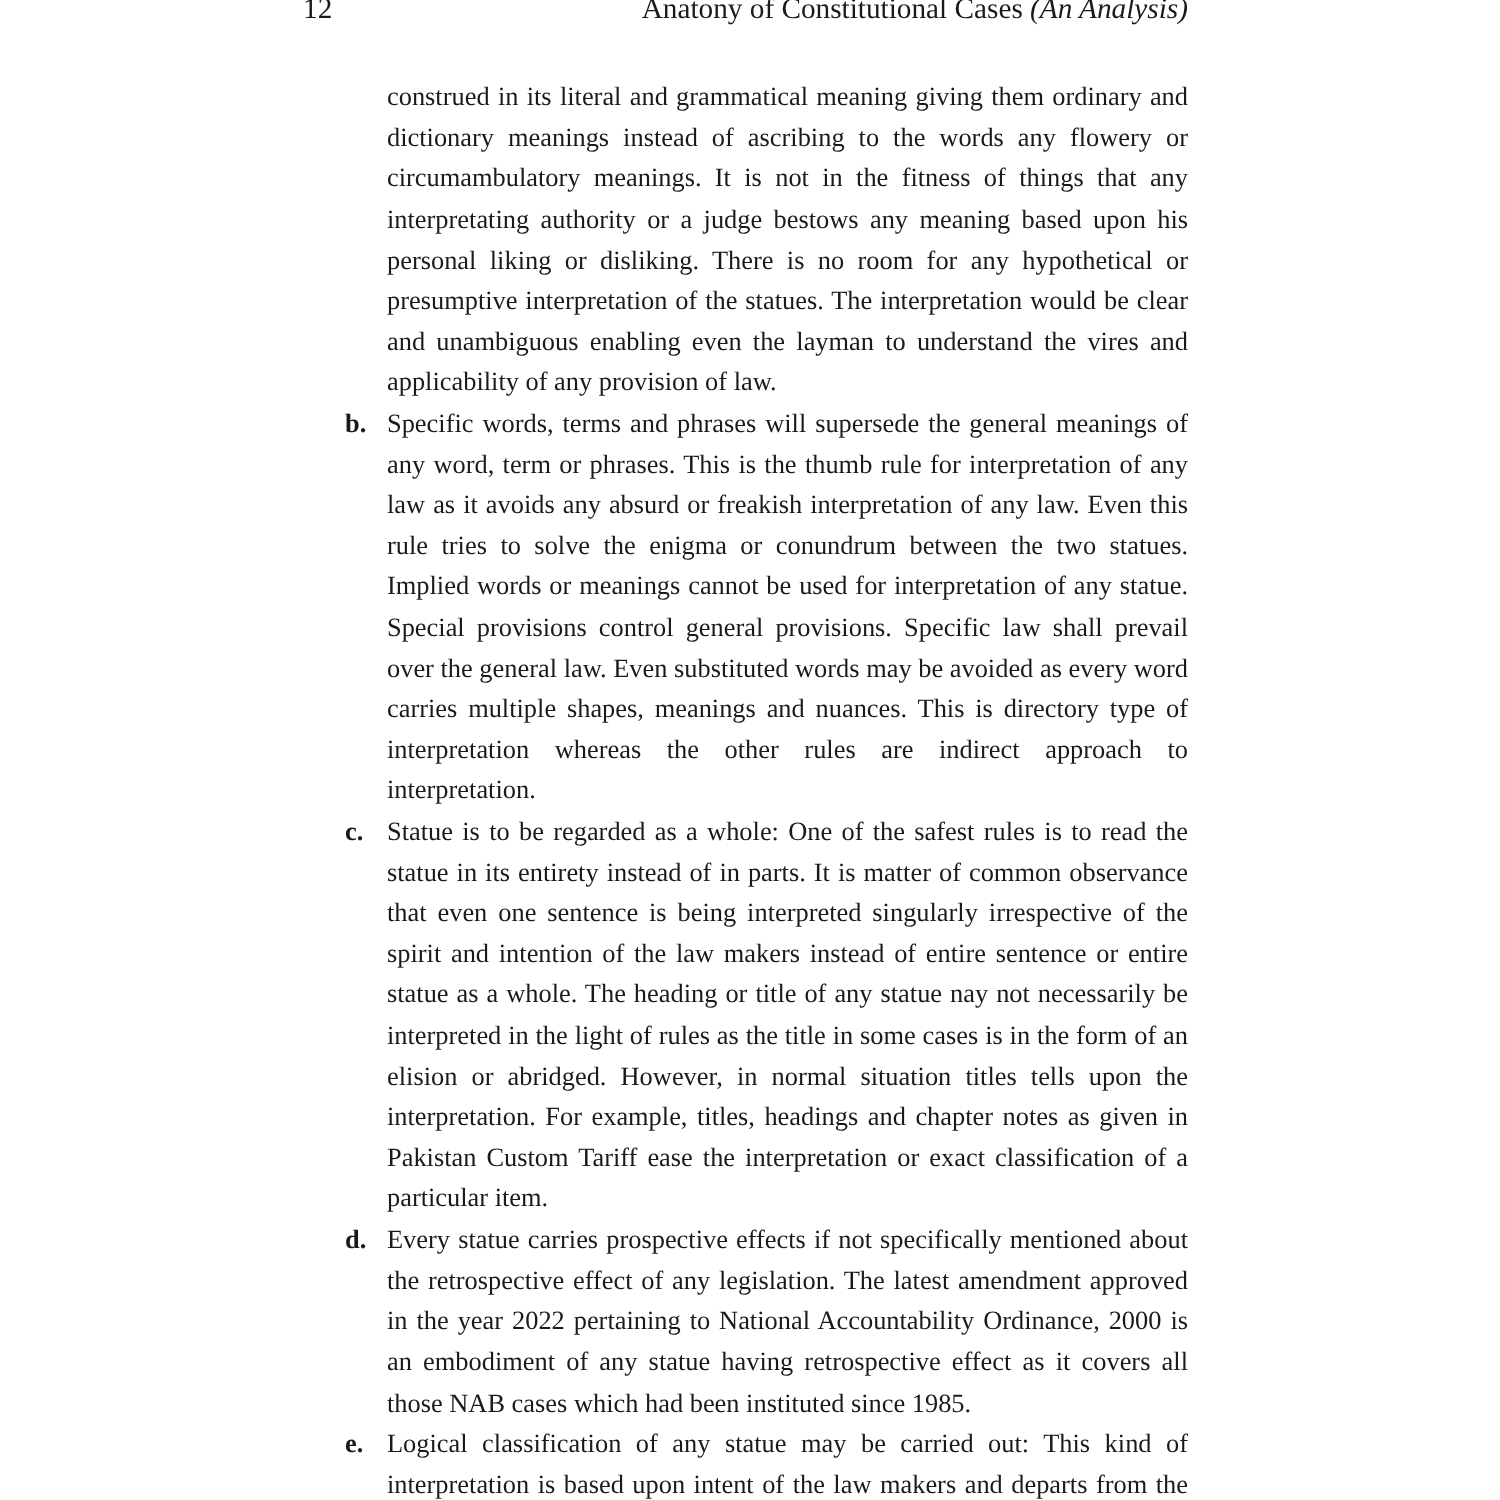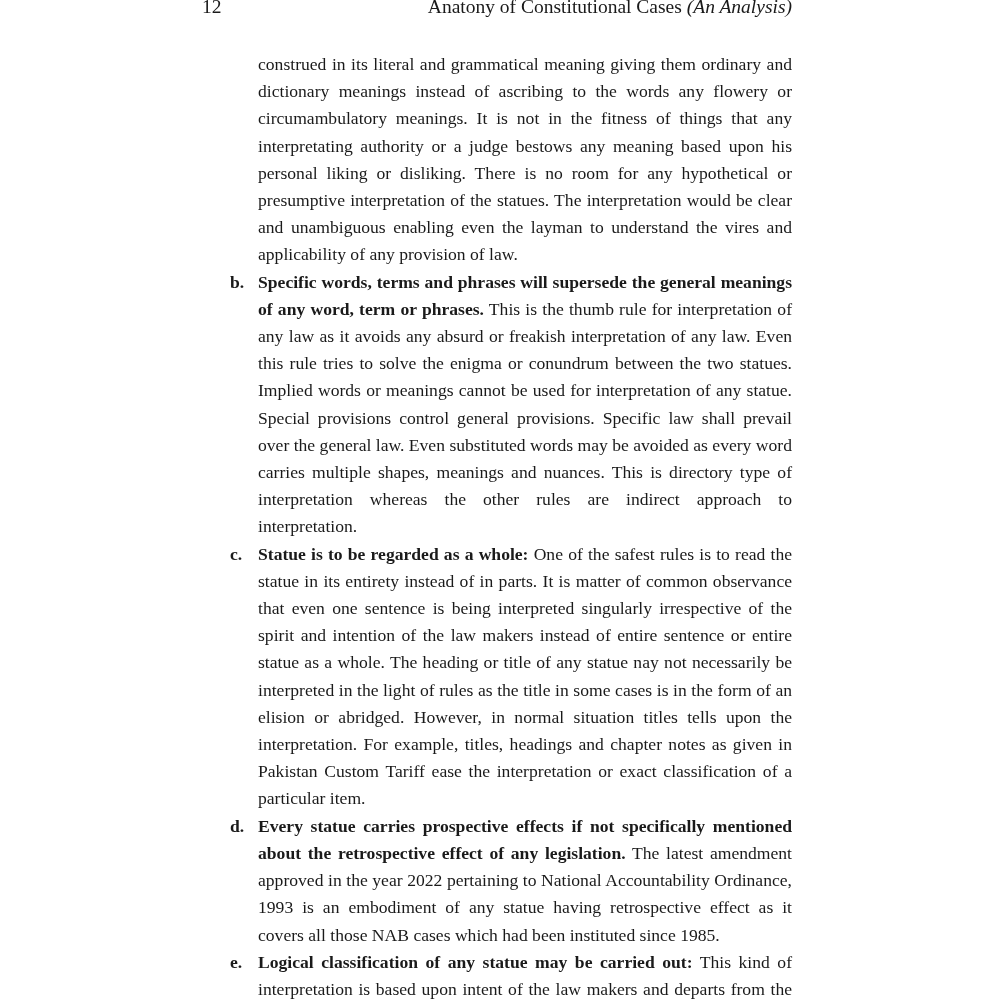--- a/index.html
+++ b/index.html
@@ -6,21 +6,21 @@
     body { width:1000px; height:1000px; overflow:hidden; position:relative;
       font-family:"Liberation Serif","DejaVu Serif",serif; color:#1a1a1a; }
     .header { position:absolute; top:-4px; left:0; width:1000px; height:30px; font-size:19.5px; }
     .page-num { position:absolute; left:202px; top:0; }
     .running-title { position:absolute; right:208px; top:0; white-space:nowrap; }
     .running-title i { font-style:italic; }
     .body { position:absolute; left:258px; top:51px; width:534px; font-size:17.6px; line-height:27.2px; }
     .para p, .item .txt { margin:0; text-align:justify; }
     .item { position:relative; }
     .item .lbl { position:absolute; left:-28px; top:0; font-weight:bold; }
-    .item .txt b { font-weight:bold; }
+    .item .txt b { font-weight:normal; }
     .lastline { text-align-last:left; }
   </style>
 </head>
 <body>
 
 <div class="header">
   <span class="page-num">12</span>
   <span class="running-title"><span>Anatony of Constitutional Cases</span> <i>(An Analysis)</i></span>
 </div>
 
@@ -34,20 +34,20 @@
     <p class="txt"><b>Specific words, terms and phrases will supersede the general meanings of any word, term or phrases.</b><span> This is the thumb rule for interpretation of any law as it avoids any absurd or freakish interpretation of any law. Even this rule tries to solve the enigma or conundrum between the two statues. Implied words or meanings cannot be used for interpretation of any statue. Special provisions control general provisions. Specific law shall prevail over the general law. Even substituted words may be avoided as every word carries multiple shapes, meanings and nuances. This is directory type of interpretation whereas the other rules are indirect approach to interpretation.</span></p>
   </div>
 
   <div class="item">
     <span class="lbl">c.</span>
     <p class="txt"><b>Statue is to be regarded as a whole:</b><span> One of the safest rules is to read the statue in its entirety instead of in parts. It is matter of common observance that even one sentence is being interpreted singularly irrespective of the spirit and intention of the law makers instead of entire sentence or entire statue as a whole. The heading or title of any statue nay not necessarily be interpreted in the light of rules as the title in some cases is in the form of an elision or abridged. However, in normal situation titles tells upon the interpretation. For example, titles, headings and chapter notes as given in Pakistan Custom Tariff ease the interpretation or exact classification of a particular item.</span></p>
   </div>
 
   <div class="item">
     <span class="lbl">d.</span>
-    <p class="txt"><b>Every statue carries prospective effects if not specifically mentioned about the retrospective effect of any legislation.</b><span> The latest amendment approved in the year 2022 pertaining to National Accountability Ordinance, 1993 is an embodiment of any statue having retrospective effect as it covers all those NAB cases which had been instituted since 1985.</span></p>
+    <p class="txt"><b>Every statue carries prospective effects if not specifically mentioned about the retrospective effect of any legislation.</b><span> The latest amendment approved in the year 2022 pertaining to National Accountability Ordinance, 2000 is an embodiment of any statue having retrospective effect as it covers all those NAB cases which had been instituted since 1985.</span></p>
   </div>
 
   <div class="item">
     <span class="lbl">e.</span>
     <p class="txt lastline" style="text-align-last:justify"><b>Logical classification of any statue may be carried out:</b><span> This kind of interpretation is based upon intent of the law makers and departs from the</span></p>
   </div>
 </div>
 
 </body></html>

